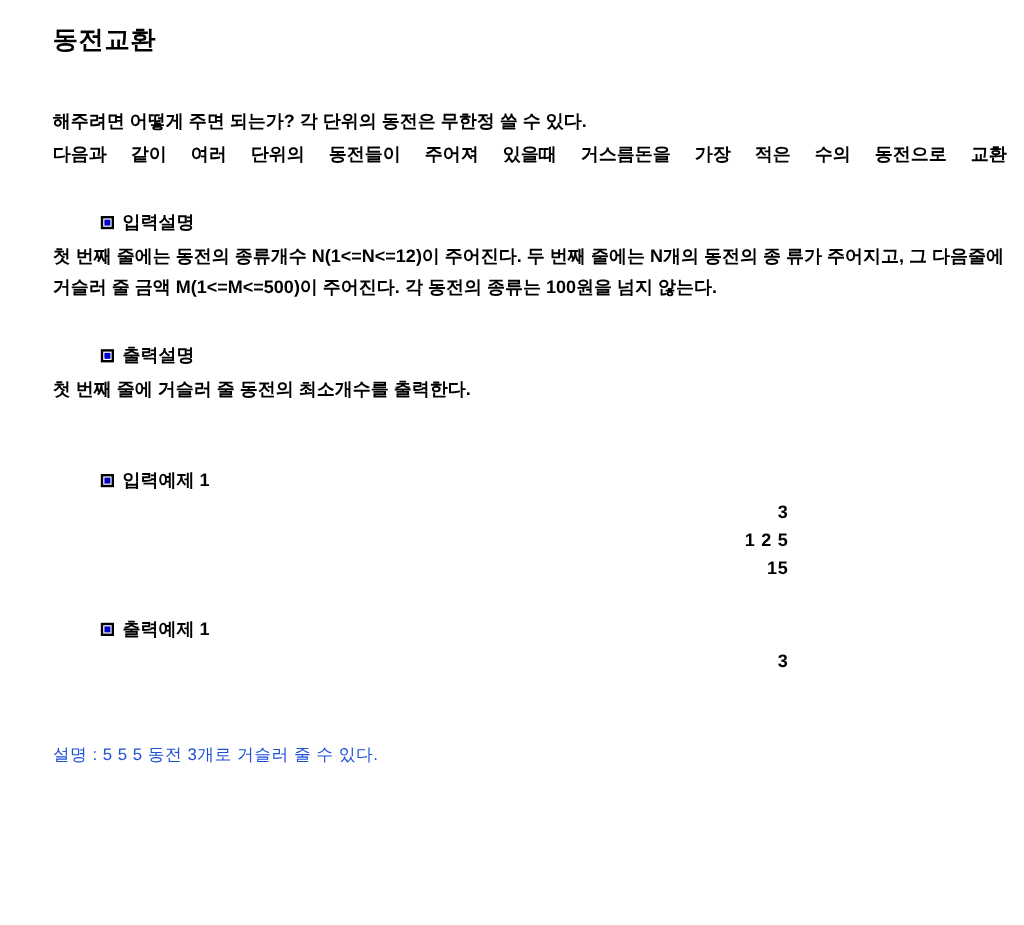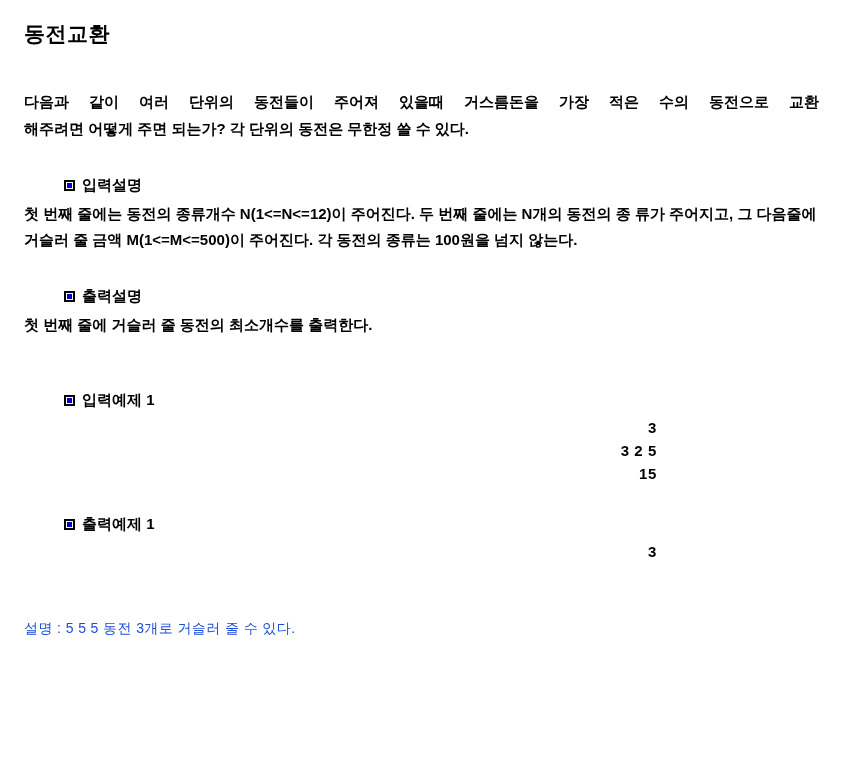--- a/index.html
+++ b/index.html
@@ -9,21 +9,21 @@
   }
   body {
     width: 853px;
     height: 771px;
     font-family: "Liberation Sans", "DejaVu Sans", sans-serif;
     color: #000000;
     position: relative;
     overflow: hidden;
   }
   .page {
-    padding: 14px 28px 0 24px;
+    padding: 14px 28px 0 44px;
     box-sizing: border-box;
     width: 685px;
   }
   .title {
     font-size: 21px;
     font-weight: bold;
     letter-spacing: 0.5px;
     margin: 6px 0 0 0;
     line-height: 1.3;
   }
@@ -109,22 +109,22 @@
   }
 </style>
 </head>
 <body>
 
 <div class="page">
 
   <h1 class="title">동전교환</h1>
 
   <div class="intro">
+    <span class="line">해주려면 어떻게 주면 되는가? 각 단위의 동전은 무한정 쓸 수 있다.</span>
     <span class="line justified">다음과 같이 여러 단위의 동전들이 주어져 있을때 거스름돈을 가장 적은 수의 동전으로 교환</span>
-    <span class="line">해주려면 어떻게 주면 되는가? 각 단위의 동전은 무한정 쓸 수 있다.</span>
   </div>
 
   <div class="section">
     <div class="section-head">
       <span class="bullet-icon"></span>
       <span>입력설명</span>
     </div>
     <div class="body-text">
       <span class="line justified">첫 번째 줄에는 동전의 종류개수 N(1&lt;=N&lt;=12)이 주어진다. 두 번째 줄에는 N개의 동전의 종</span>
       <span class="line">류가 주어지고, 그 다음줄에 거슬러 줄 금액 M(1&lt;=M&lt;=500)이 주어진다.</span>
@@ -142,21 +142,21 @@
     </div>
   </div>
 
   <div class="section gap-lg">
     <div class="section-head">
       <span class="bullet-icon"></span>
       <span>입력예제 1</span>
     </div>
     <div class="sample-block">
       <div class="mono-line">3</div>
-      <div class="mono-line">3 2 5</div>
+      <div class="mono-line">1 2 5</div>
       <div class="mono-line">15</div>
     </div>
   </div>
 
   <div class="section gap-md">
     <div class="section-head">
       <span class="bullet-icon"></span>
       <span>출력예제 1</span>
     </div>
     <div class="sample-block">

